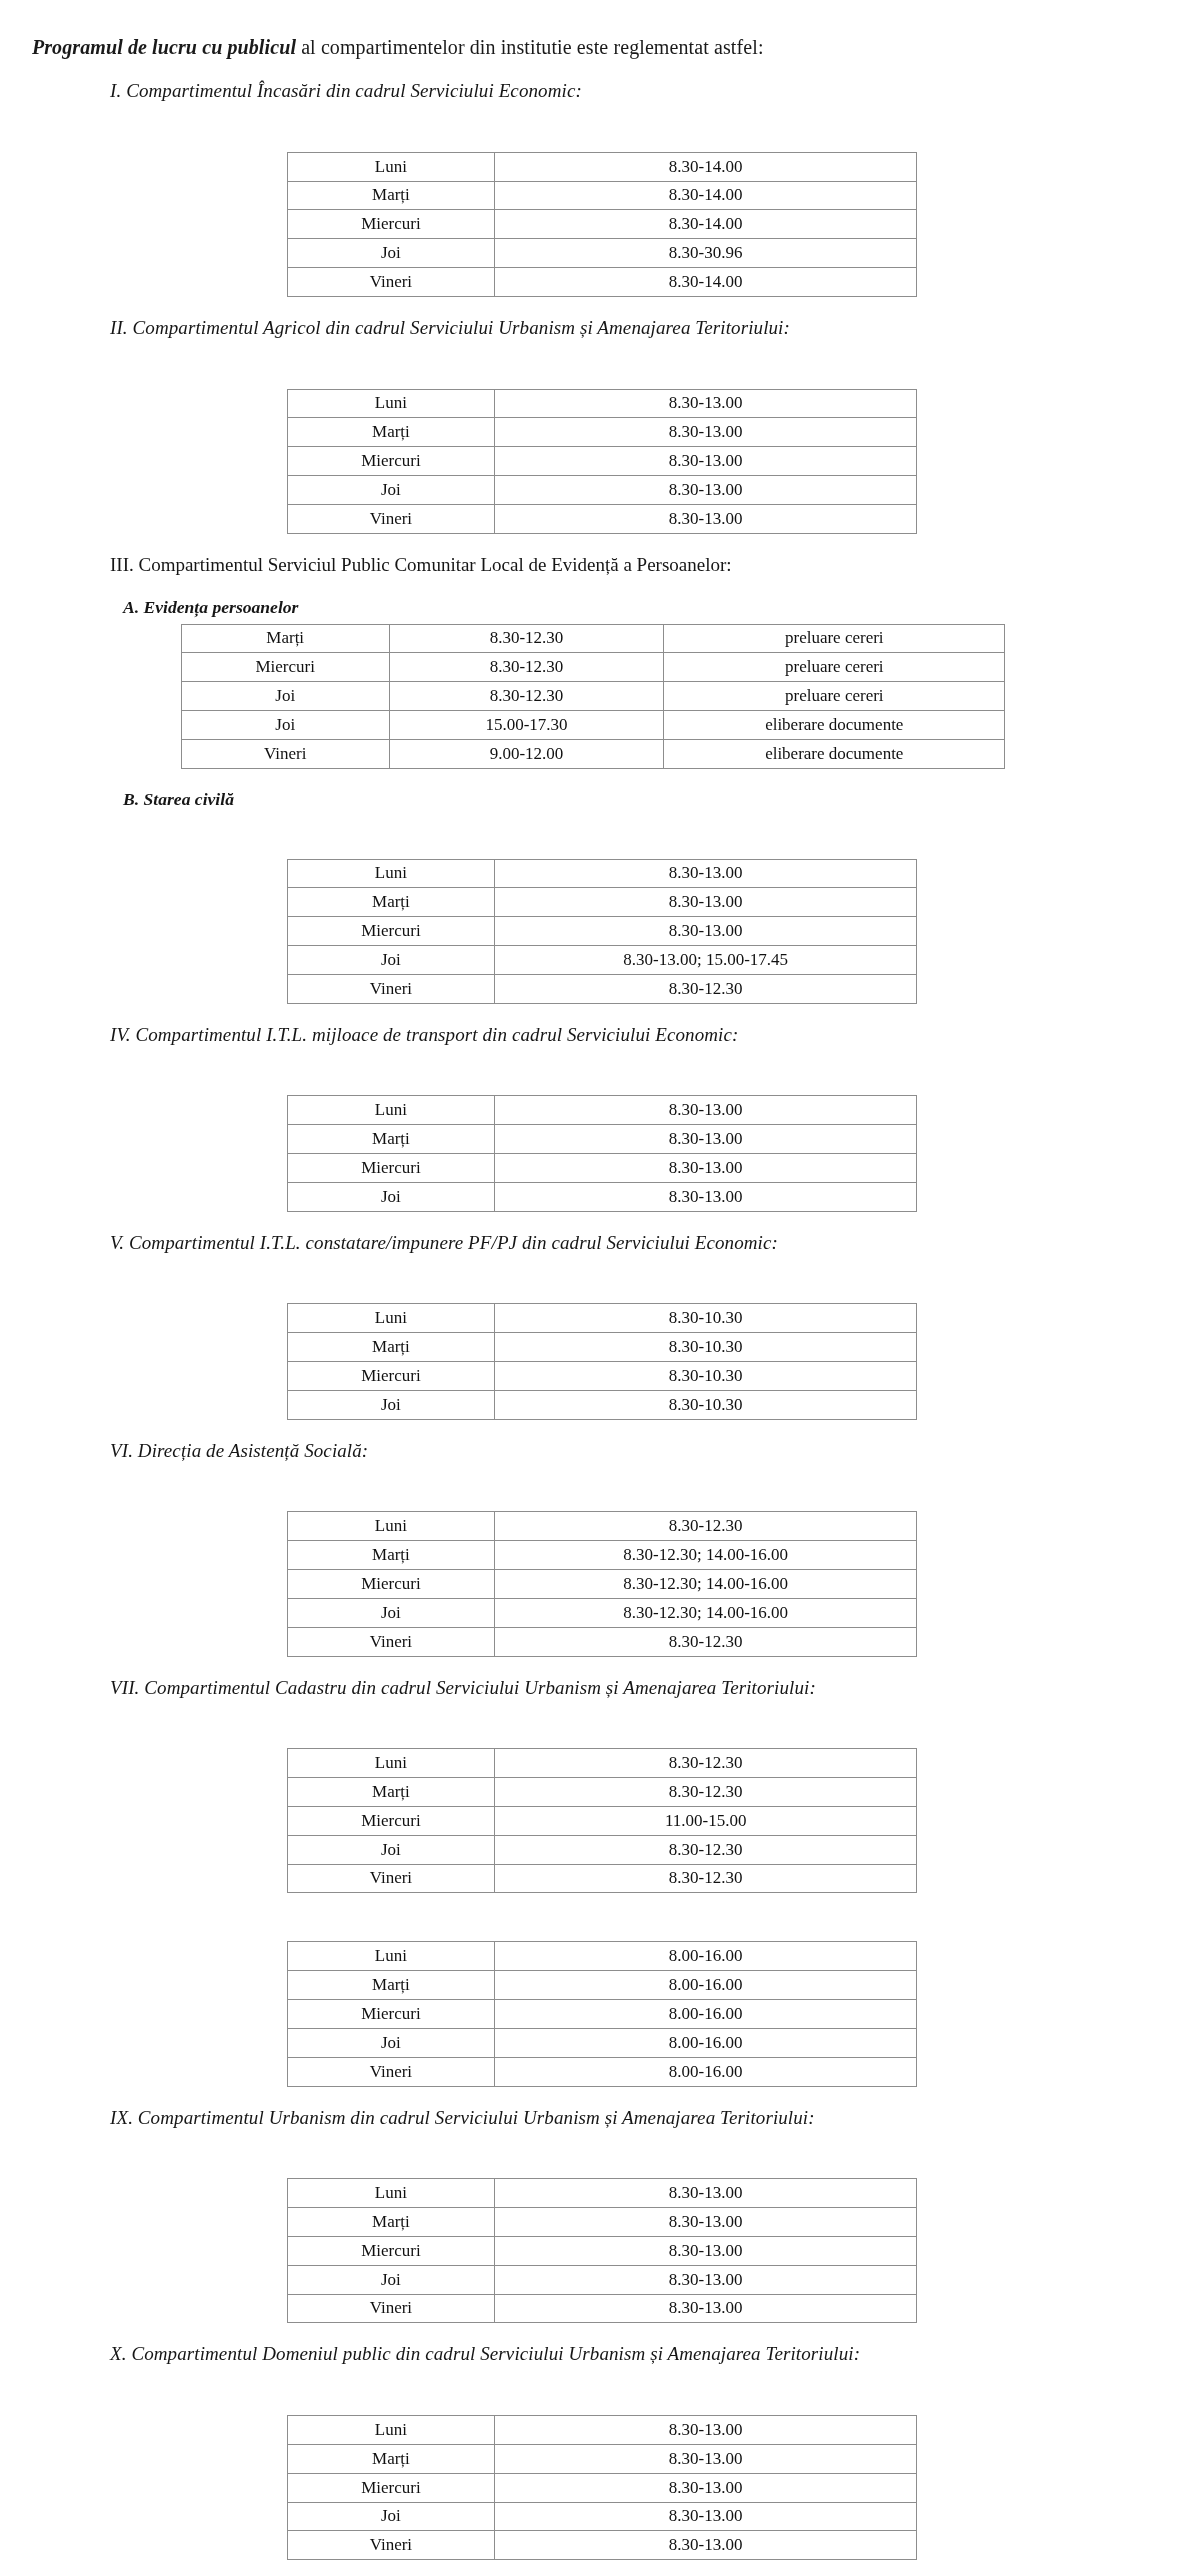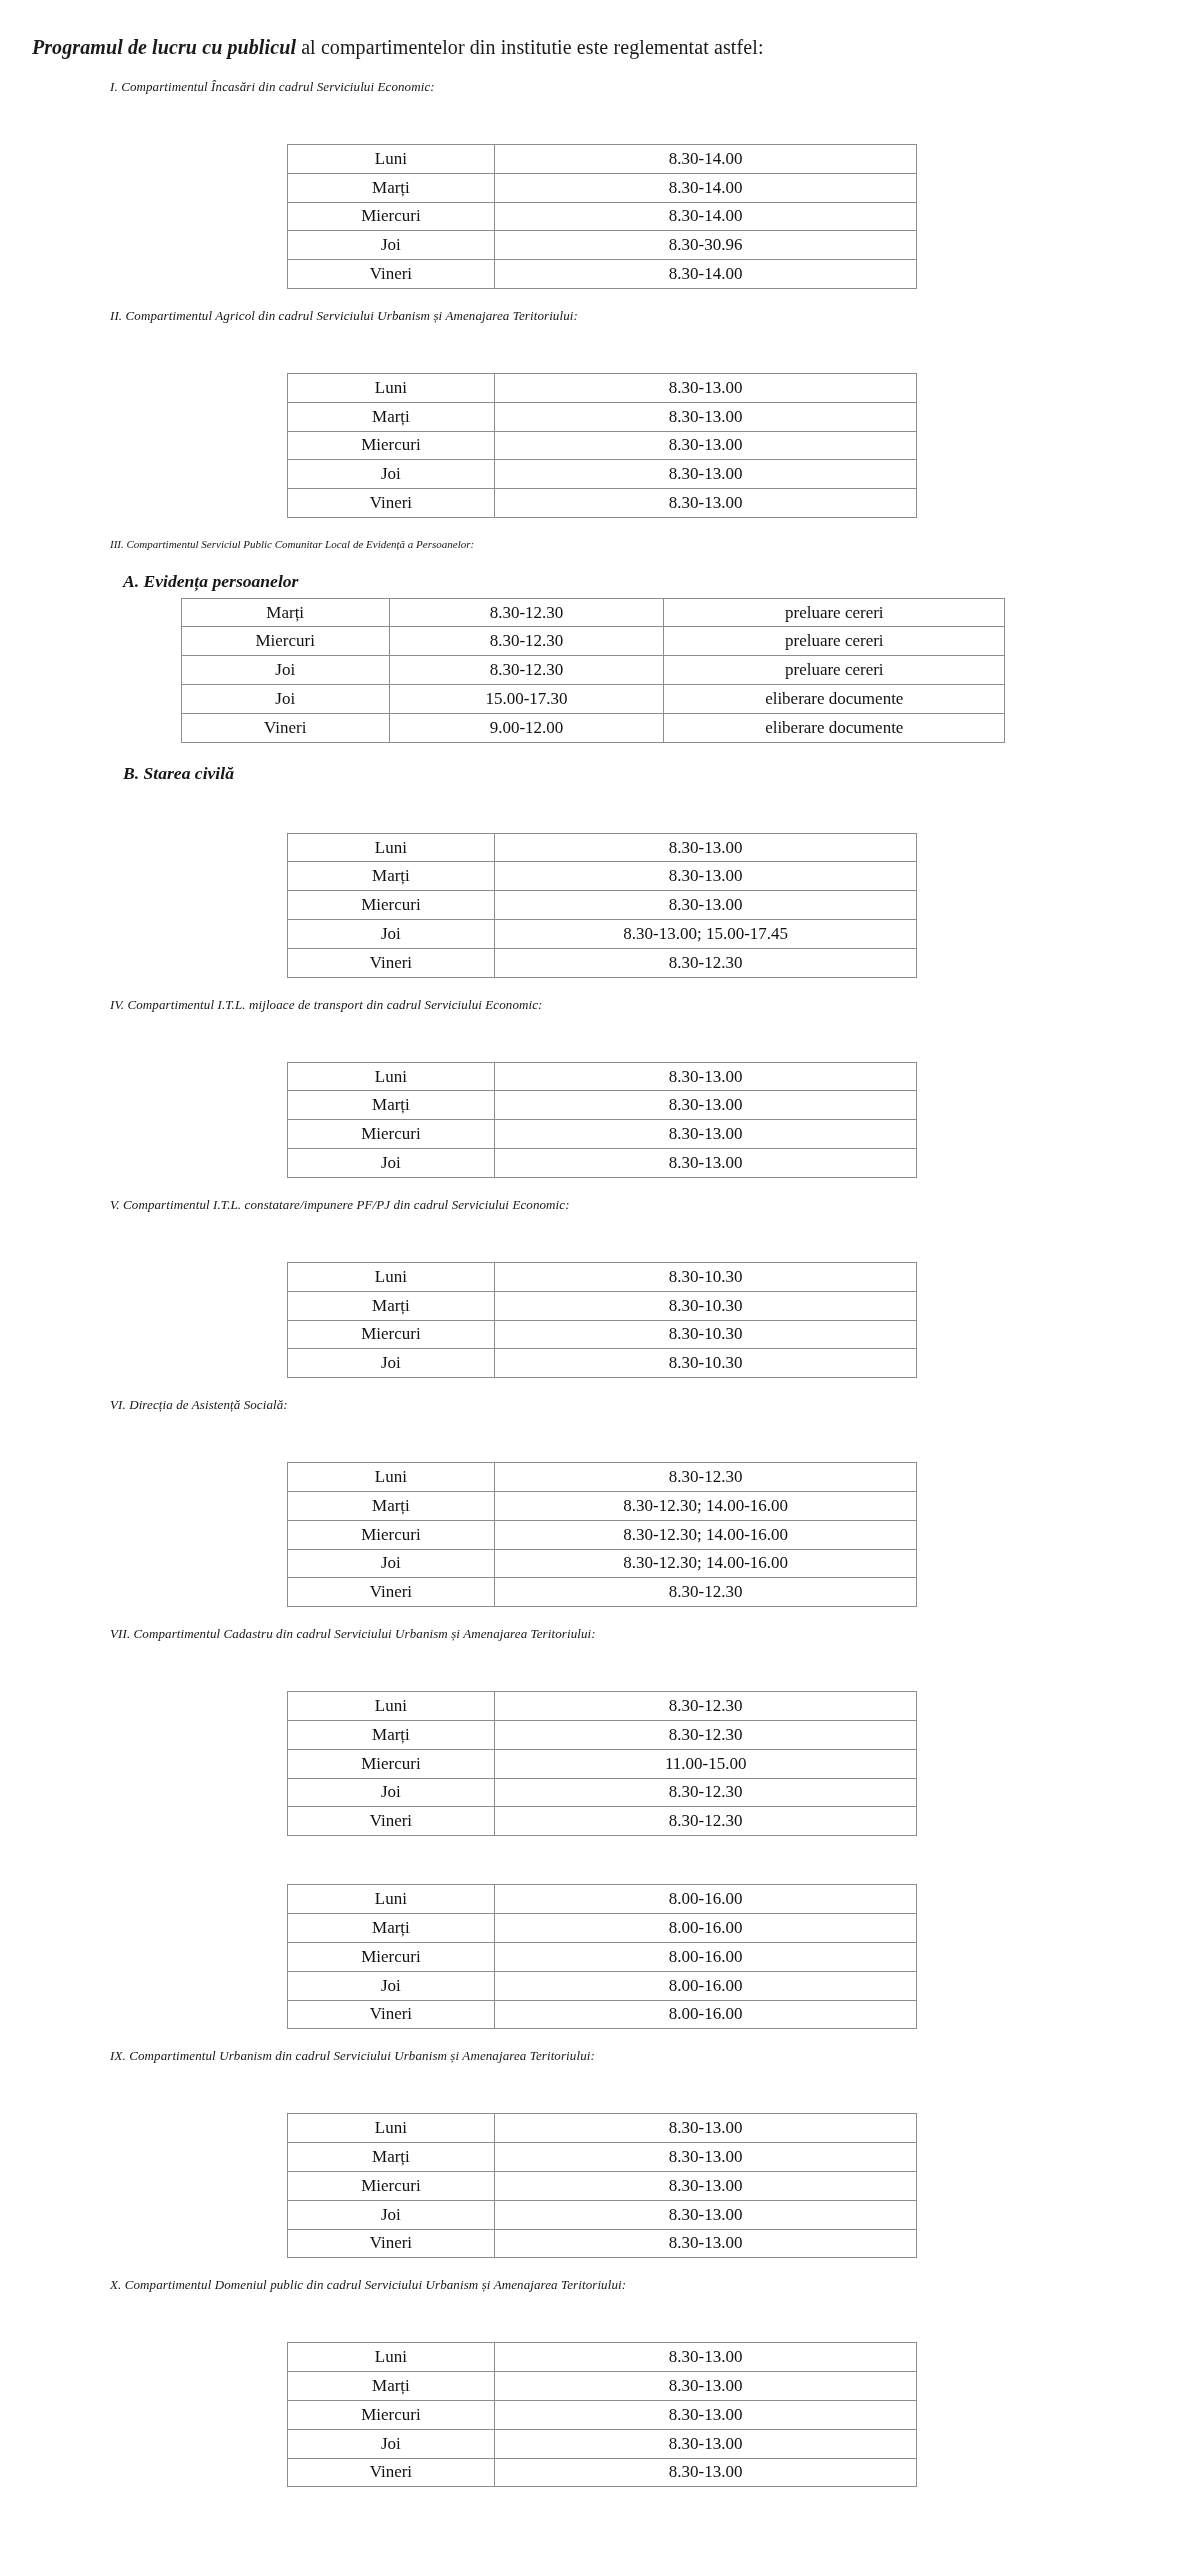--- a/index.html
+++ b/index.html
@@ -27,37 +27,36 @@
   }
   .intro .lead {
     font-weight: bold;
     font-style: italic;
   }
   .section {
     margin: 0 0 19px 0;
   }
   .section-heading {
     font-style: italic;
-    font-size: 13px;
+    font-size: 19px;
     line-height: 1.3;
     margin: 0 0 4.4px 81px;
     letter-spacing: 0.1px;
     color: #161616;
   }
   .sub-heading {
     font-style: italic;
     font-size: 17.6px;
     line-height: 1.3;
     margin: 0 0 4.4px 94px;
     color: #161616;
     font-weight: bold;
   }
   .group-heading {
-    font-style: italic;
-    font-size: 11px;
+    font-size: 19px;
     line-height: 1.3;
     margin: 0 0 16px 81px;
     color: #161616;
   }
   table.sched {
     border-collapse: collapse;
     margin: 0 auto 0 auto;
     font-size: 17px;
     background: #fff;
   }

